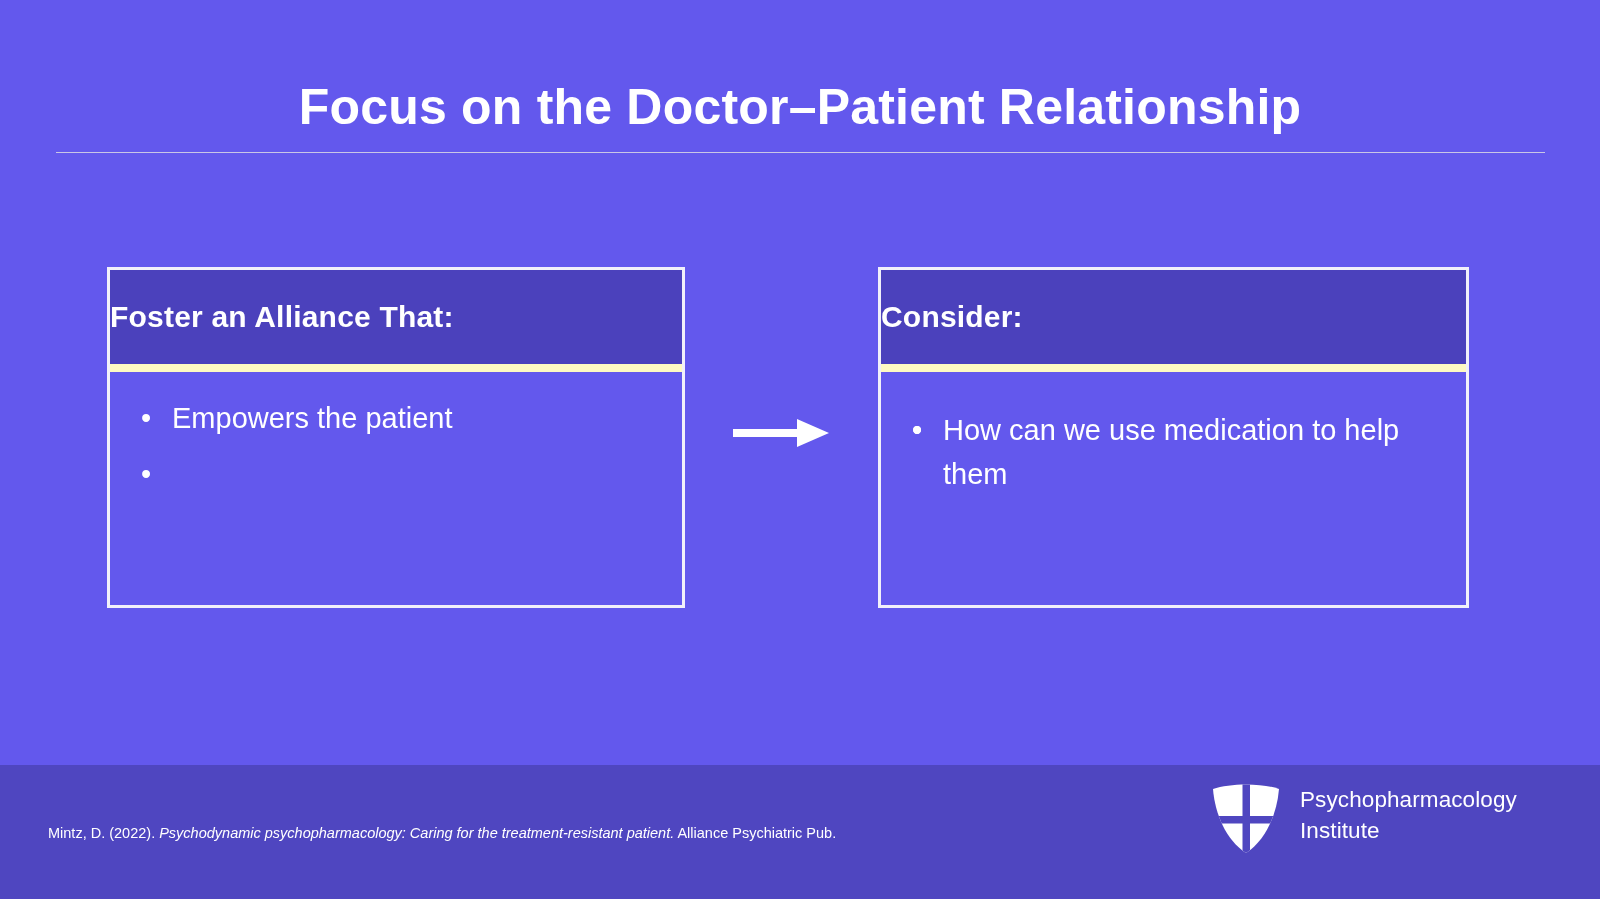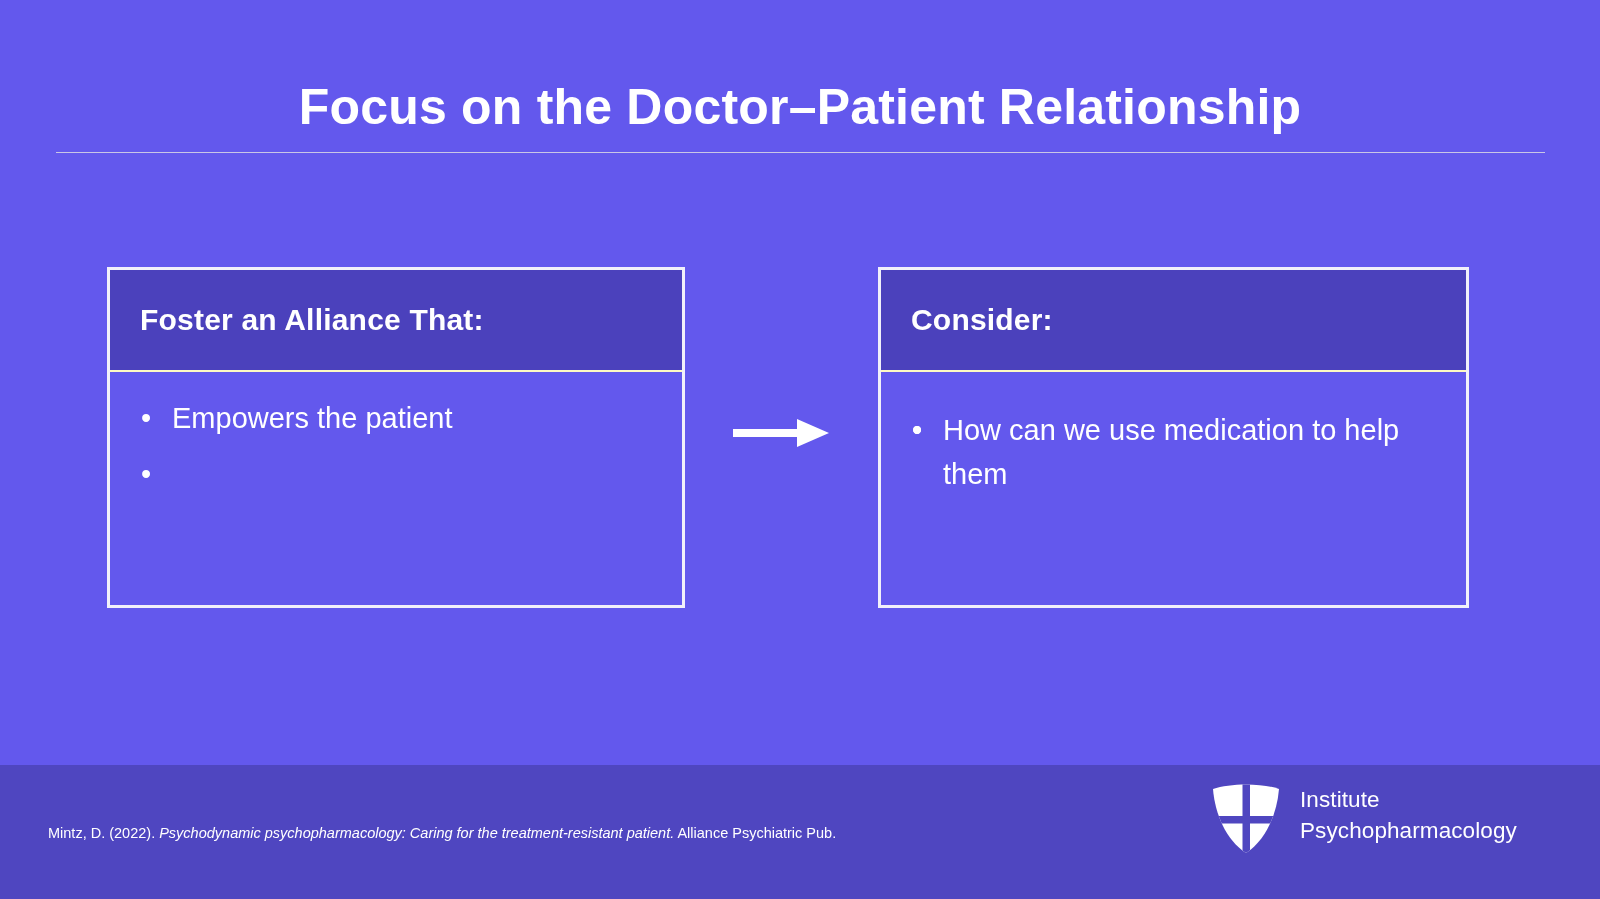--- a/index.html
+++ b/index.html
@@ -61,24 +61,23 @@
     left: 850px;
     top: 267px;
     width: 591px;
     height: 341px;
     margin-left: 28px;
   }
   .panel-header {
     height: 102px;
     background: #4B41BC;
     box-sizing: border-box;
-    border-bottom: 2px solid #fef9c3;
+    border-bottom: 8px solid #fef9c3;
     display: flex;
     align-items: center;
-    padding-left: 30px;
   }
   .panel-header-text {
     color: #FFFFFF;
     font-size: 30px;
     font-weight: bold;
     letter-spacing: 0.2px;
   }
   .panel-body {
     padding: 24px 22px 0 22px;
   }
@@ -227,18 +226,18 @@
           </clipPath>
         </defs>
         <g clip-path="url(#shieldClip)">
           <rect x="0" y="0" width="76" height="76" fill="#FFFFFF"></rect>
           <rect x="34.5" y="-4" width="7.5" height="84" fill="#4F46C0"></rect>
           <rect x="-4" y="36" width="84" height="7.5" fill="#4F46C0"></rect>
         </g>
       </svg>
     </div>
     <div id="logo-text">
+      <span class="logo-line">Psychopharmacology</span>
       <span class="logo-line">Institute</span>
-      <span class="logo-line">Psychopharmacology</span>
     </div>
   </div>
 
 </div>
 
 </body></html>

